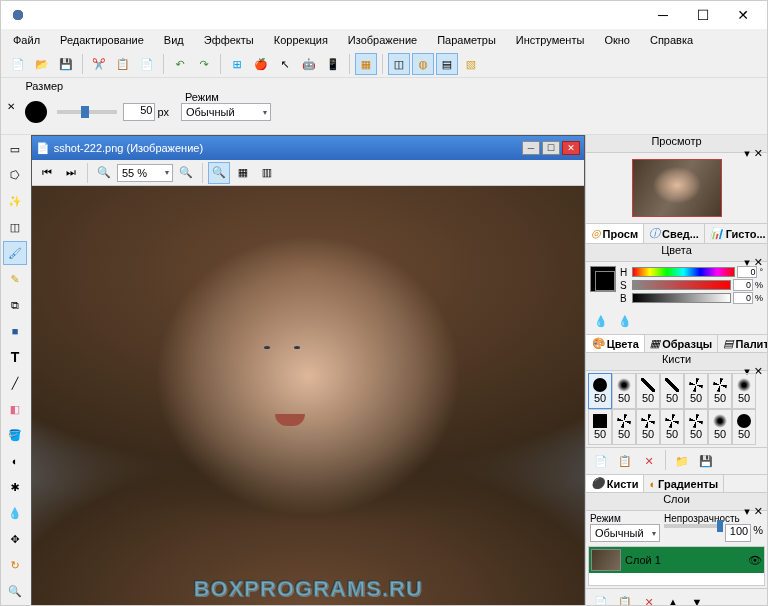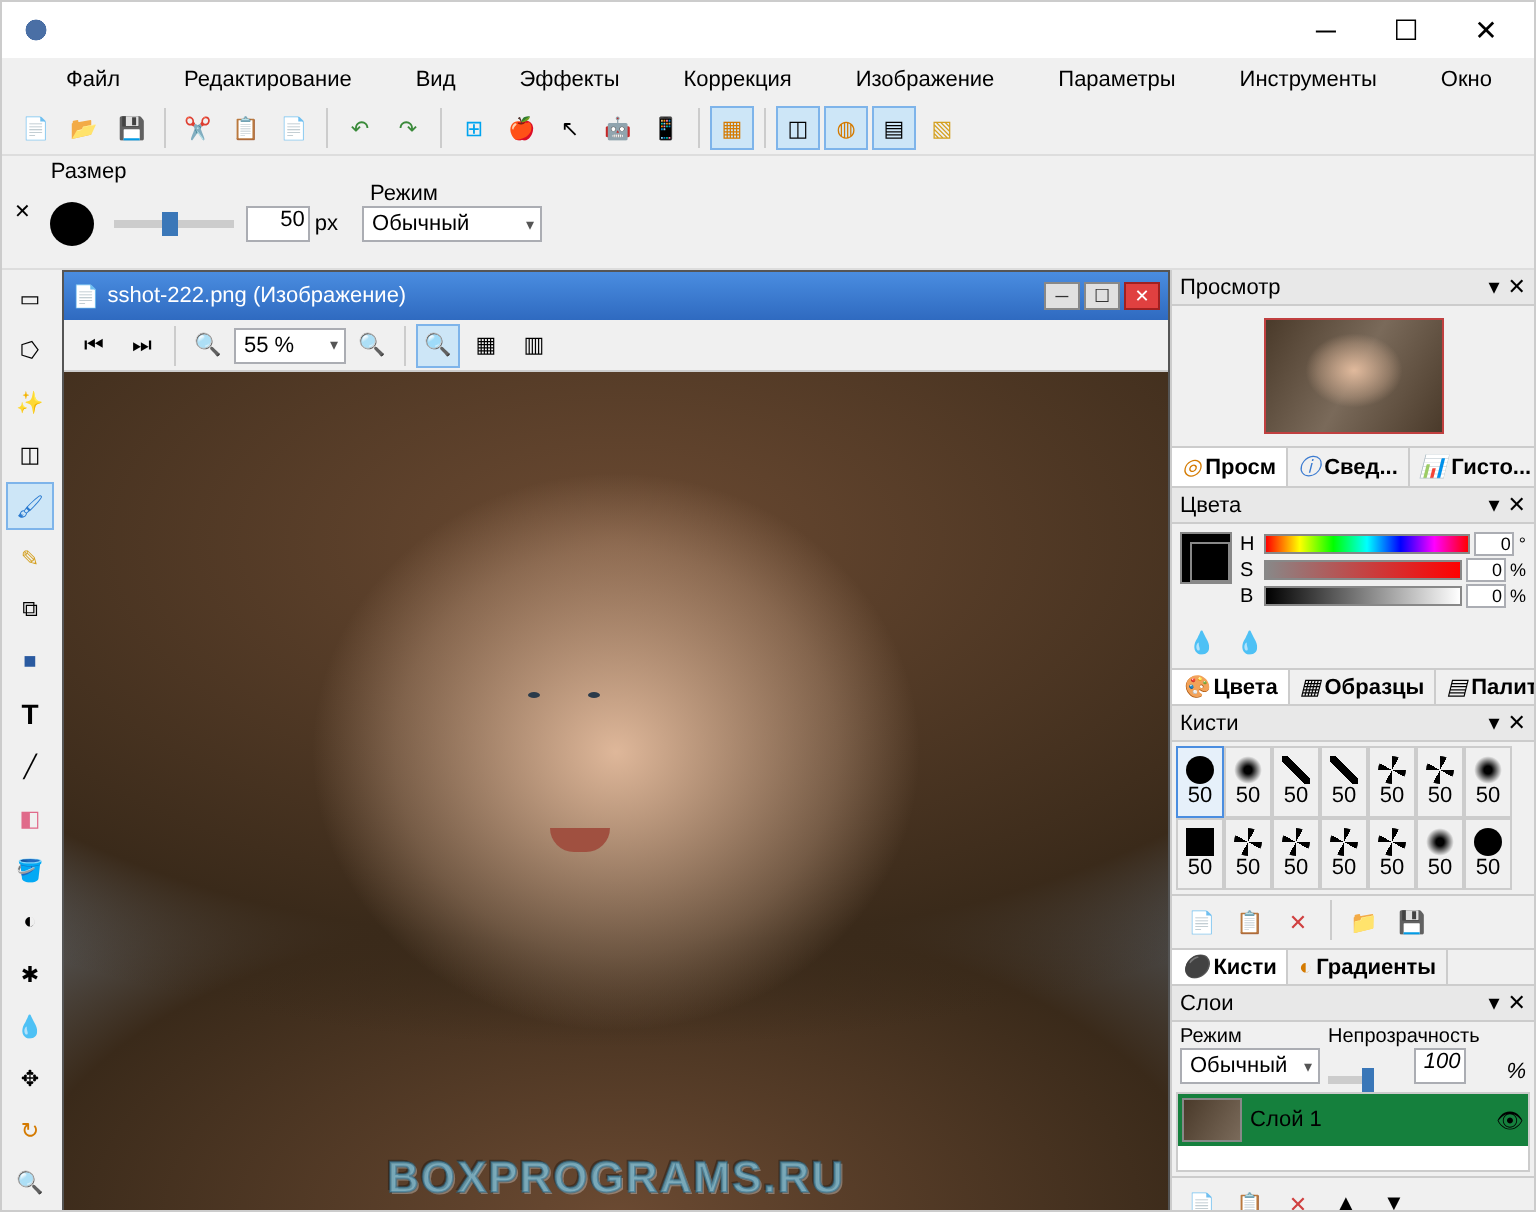--- a/index.html
+++ b/index.html
@@ -1,21 +1,21 @@
 <!DOCTYPE html>
 <html><head>
 <meta charset="utf-8">
 <style>
 * { box-sizing: border-box; margin: 0; padding: 0; font-family: "Segoe UI", Tahoma, sans-serif; font-size: 11px; }
 body { width: 768px; height: 606px; background: #f0f0f0; overflow: hidden; position: relative; border: 1px solid #ccc; }
 .titlebar { height: 28px; background: #fff; display: flex; align-items: center; justify-content: space-between; padding: 0 4px; }
 .titlebar .app-icon { width: 18px; height: 18px; background: radial-gradient(circle, #4a6fa5 40%, transparent 42%); border-radius: 50%; margin: 0 4px; }
 .win-controls { display: flex; }
 .win-controls span { width: 40px; height: 28px; display: flex; align-items: center; justify-content: center; font-size: 14px; }
-.menubar { display: flex; padding: 2px 6px; background: #f0f0f0; gap: 20px; margin-left: 20px; }
+.menubar { display: flex; padding: 2px 6px; background: #f0f0f0; gap: 8px; }
 .menubar span { padding: 3px 6px; cursor: default; }
 .toolbar1, .toolbar2 { display: flex; align-items: center; padding: 2px 6px; gap: 2px; background: #f0f0f0; border-bottom: 1px solid #ddd; flex-wrap: nowrap; }
 .tbtn { width: 22px; height: 22px; display: flex; align-items: center; justify-content: center; border: 1px solid transparent; }
 .tbtn.active { background: #cde6f7; border-color: #7eb4ea; }
 .sep { width: 1px; height: 20px; background: #ccc; margin: 0 3px; }
 .size-label { padding: 0 4px; }
 .blackdot { width: 22px; height: 22px; background: #000; border-radius: 50%; margin: 0 4px; }
 .slider { display: inline-block; width: 60px; height: 4px; background: #ccc; position: relative; margin: 0 6px; }
 .slider::after { content: ""; position: absolute; left: 40%; top: -4px; width: 8px; height: 12px; background: #3a77b8; }
 .numfield { width: 32px; height: 18px; border: 1px solid #abadb3; background: #fff; padding: 0 2px; text-align: right; }
@@ -42,21 +42,21 @@
  radial-gradient(ellipse 50% 60% at 50% 45%, rgba(230,190,160,0.95) 0%, rgba(230,190,160,0.3) 40%, transparent 55%),
  radial-gradient(ellipse 180% 120% at 50% 20%, #6b4a32 0%, #3a2a1a 40%, transparent 50%),
  radial-gradient(ellipse 180% 120% at 50% 100%, #6b4a32 0%, #3a2a1a 30%, transparent 50%),
  linear-gradient(120deg, #5a6a7a 0%, #7a8a9a 30%, #6a7a8a 60%, #5a6a7a 100%);
  position: relative; }
 .photo::before { content: ""; position: absolute; left: 42%; top: 38%; width: 6px; height: 3px; background: #2a3a4a; border-radius: 50%; box-shadow: 30px 0 #2a3a4a; }
 .photo::after { content: ""; position: absolute; left: 44%; top: 54%; width: 30px; height: 12px; background: #a05040; border-radius: 0 0 15px 15px; }
 .watermark { position: absolute; bottom: 6px; left: 50%; transform: translateX(-50%); font-size: 22px; font-weight: bold; letter-spacing: 1px; color: rgba(120,200,230,0.65); text-shadow: 1px 1px 0 rgba(255,255,255,0.3), -1px -1px 0 rgba(0,0,0,0.3); -webkit-text-stroke: 1px rgba(40,100,130,0.5); font-family: Arial Black, sans-serif; white-space: nowrap; }
 .rightpanels { width: 182px; background: #f0f0f0; display: flex; flex-direction: column; border-left: 1px solid #ccc; }
 .panel { border-bottom: 1px solid #ccc; display: flex; flex-direction: column; }
-.panel-header { height: 18px; background: #e8e8e8; display: flex; align-items: center; padding: 0 4px; font-size: 10px; border-bottom: 1px solid #ccc; }
+.panel-header { height: 18px; background: #e8e8e8; display: flex; align-items: center; padding: 0 4px; font-size: 10px; border-bottom: 1px solid #ccc; flex-direction: column; }
 .panel-header .ph-right { margin-left: auto; display: flex; gap: 4px; font-size: 10px; }
 .preview-thumb { height: 58px; margin: 6px auto; width: 90px; border: 1px solid #c04040; background: radial-gradient(ellipse 50% 60% at 50% 45%, rgba(230,190,160,0.95) 0%, rgba(230,190,160,0.3) 40%, transparent 55%), linear-gradient(120deg, #4a3a2a, #7a6a5a, #4a3a2a); }
 .panel-tabs { display: flex; border-top: 1px solid #ccc; }
 .panel-tabs span { padding: 2px 5px; font-size: 10px; border-right: 1px solid #ccc; display: flex; align-items: center; gap: 2px; }
 .panel-tabs span.act { background: #fff; }
 .color-panel { padding: 4px; display: flex; gap: 4px; }
 .swatch { width: 26px; height: 26px; background: #000; border: 1px solid #888; position: relative; }
 .swatch::after { content: ""; position: absolute; left: 4px; top: 4px; width: 18px; height: 18px; background: #000; border: 1px solid #888; }
 .hsb { flex: 1; display: flex; flex-direction: column; gap: 1px; }
 .hsb-row { display: flex; align-items: center; gap: 2px; }
@@ -382,21 +382,21 @@
             <span>✕</span>
           </span>
       </div>
       <div class="layer-opts">
         <div style="display:flex;flex-direction:column;">
           <span style="font-size:10px;">Режим</span>
           <span class="dropdown">Обычный</span>
         </div>
         <div style="display:flex;flex-direction:column;flex:1;">
           <span style="font-size:10px;">Непрозрачность</span>
-          <div style="display:flex;align-items:flex-end;gap:20px;font-style:italic;">
+          <div style="display:flex;align-items:flex-start;gap:2px;">
             <span style="flex:1;height:4px;background:#ccc;position:relative;">
                 <span style="position:absolute;right:0;top:-4px;width:6px;height:12px;background:#3a77b8;"></span>
               </span>
             <span class="numfield" style="width:26px;">100</span>
             <span>%</span>
           </div>
         </div>
       </div>
       <div class="layer-list">
         <div class="layer-row">

